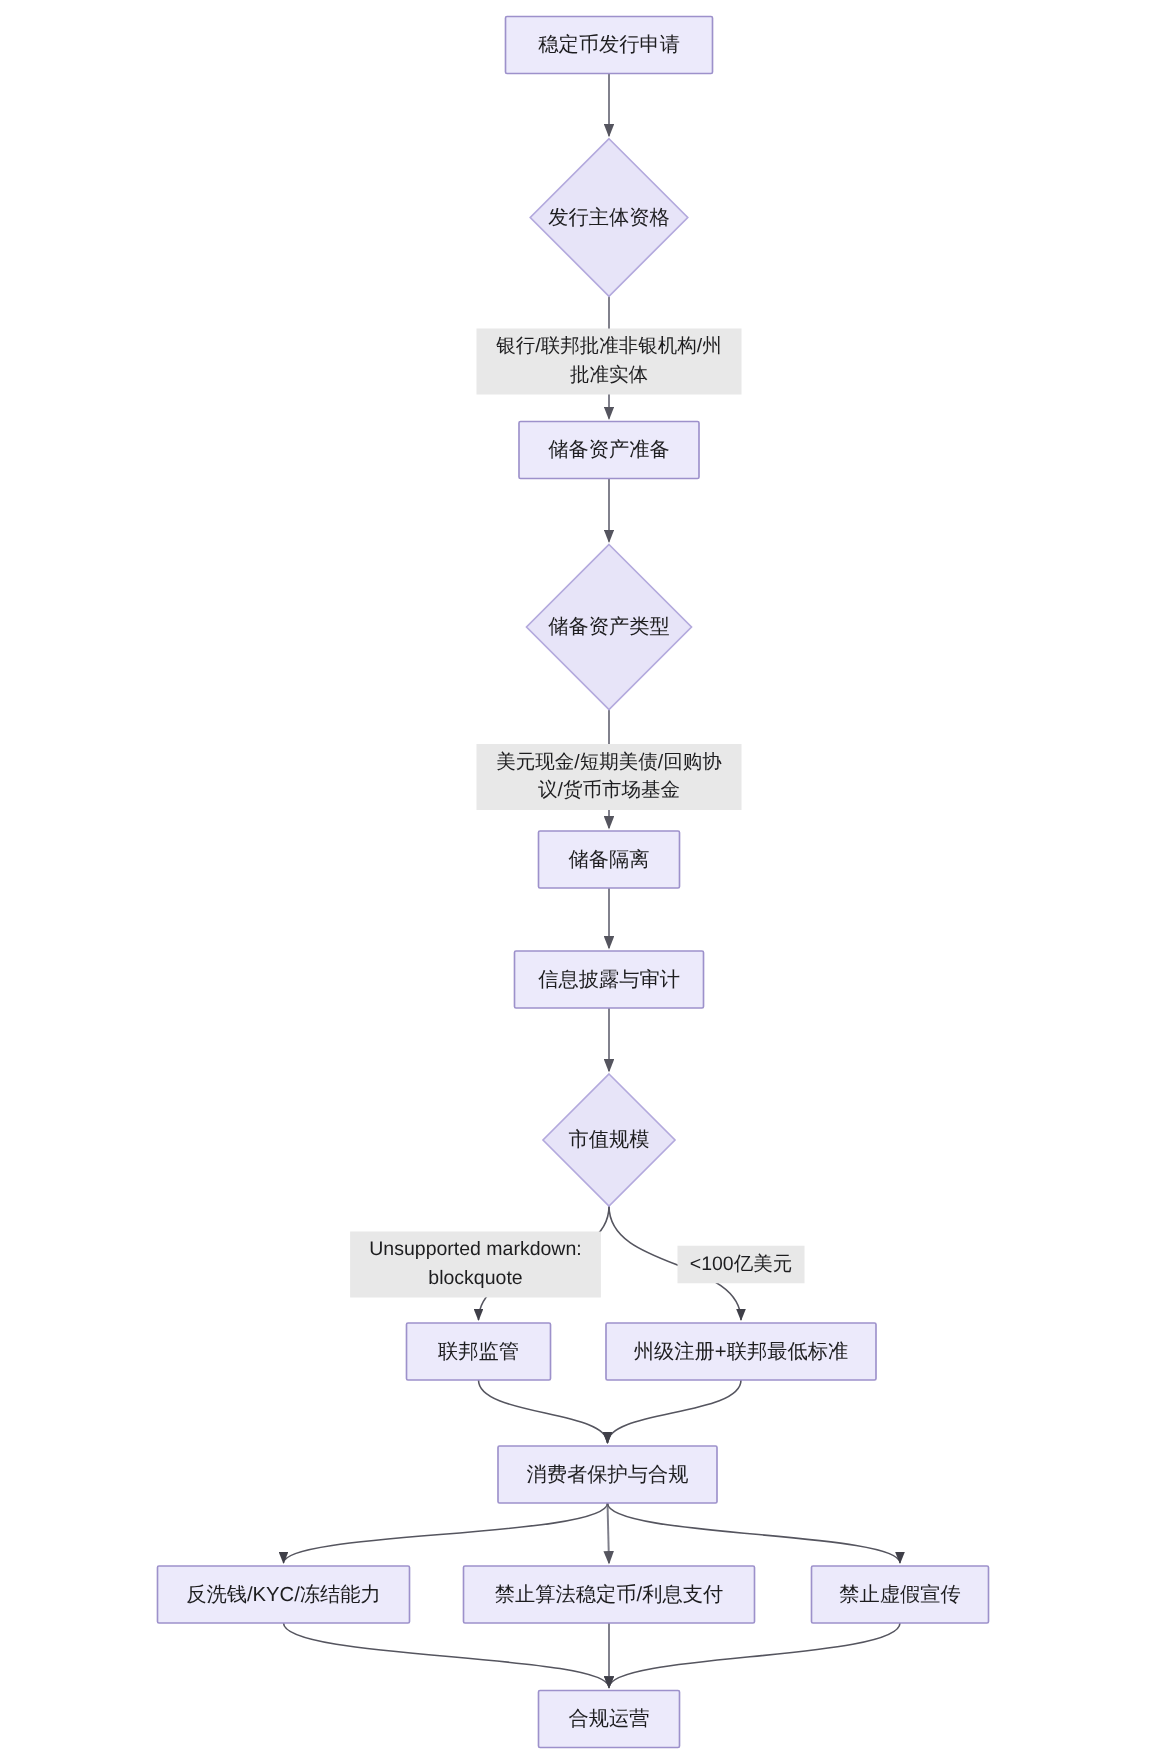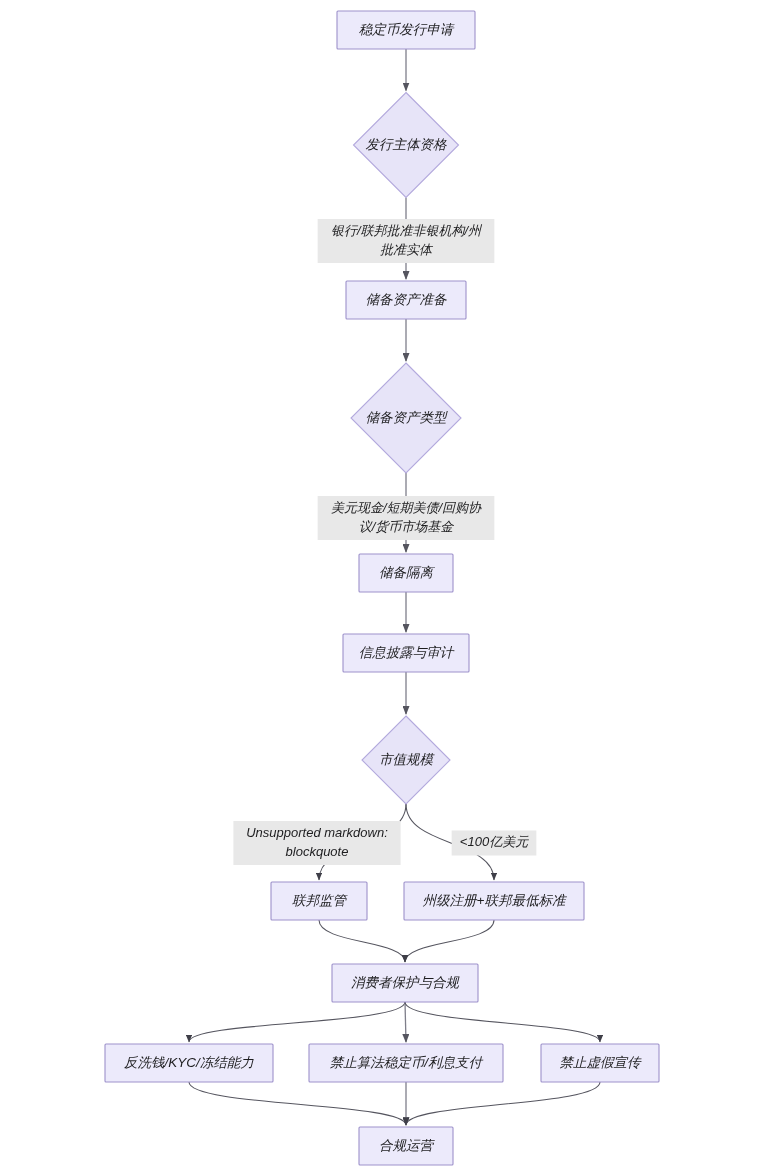--- a/index.html
+++ b/index.html
@@ -12,21 +12,20 @@
     width: 768px;
     height: 1175px;
     overflow: hidden;
     font-family: "Liberation Sans", "DejaVu Sans", sans-serif;
   }
   #flowchart-root {
     position: relative;
     width: 768px;
     height: 1175px;
     background: #ffffff;
-    font-style: italic;
   }
   svg.fc-canvas {
     position: absolute;
     top: 0;
     left: 0;
     width: 768px;
     height: 1175px;
   }
   .node-rect {
     fill: #ECEAFB;

